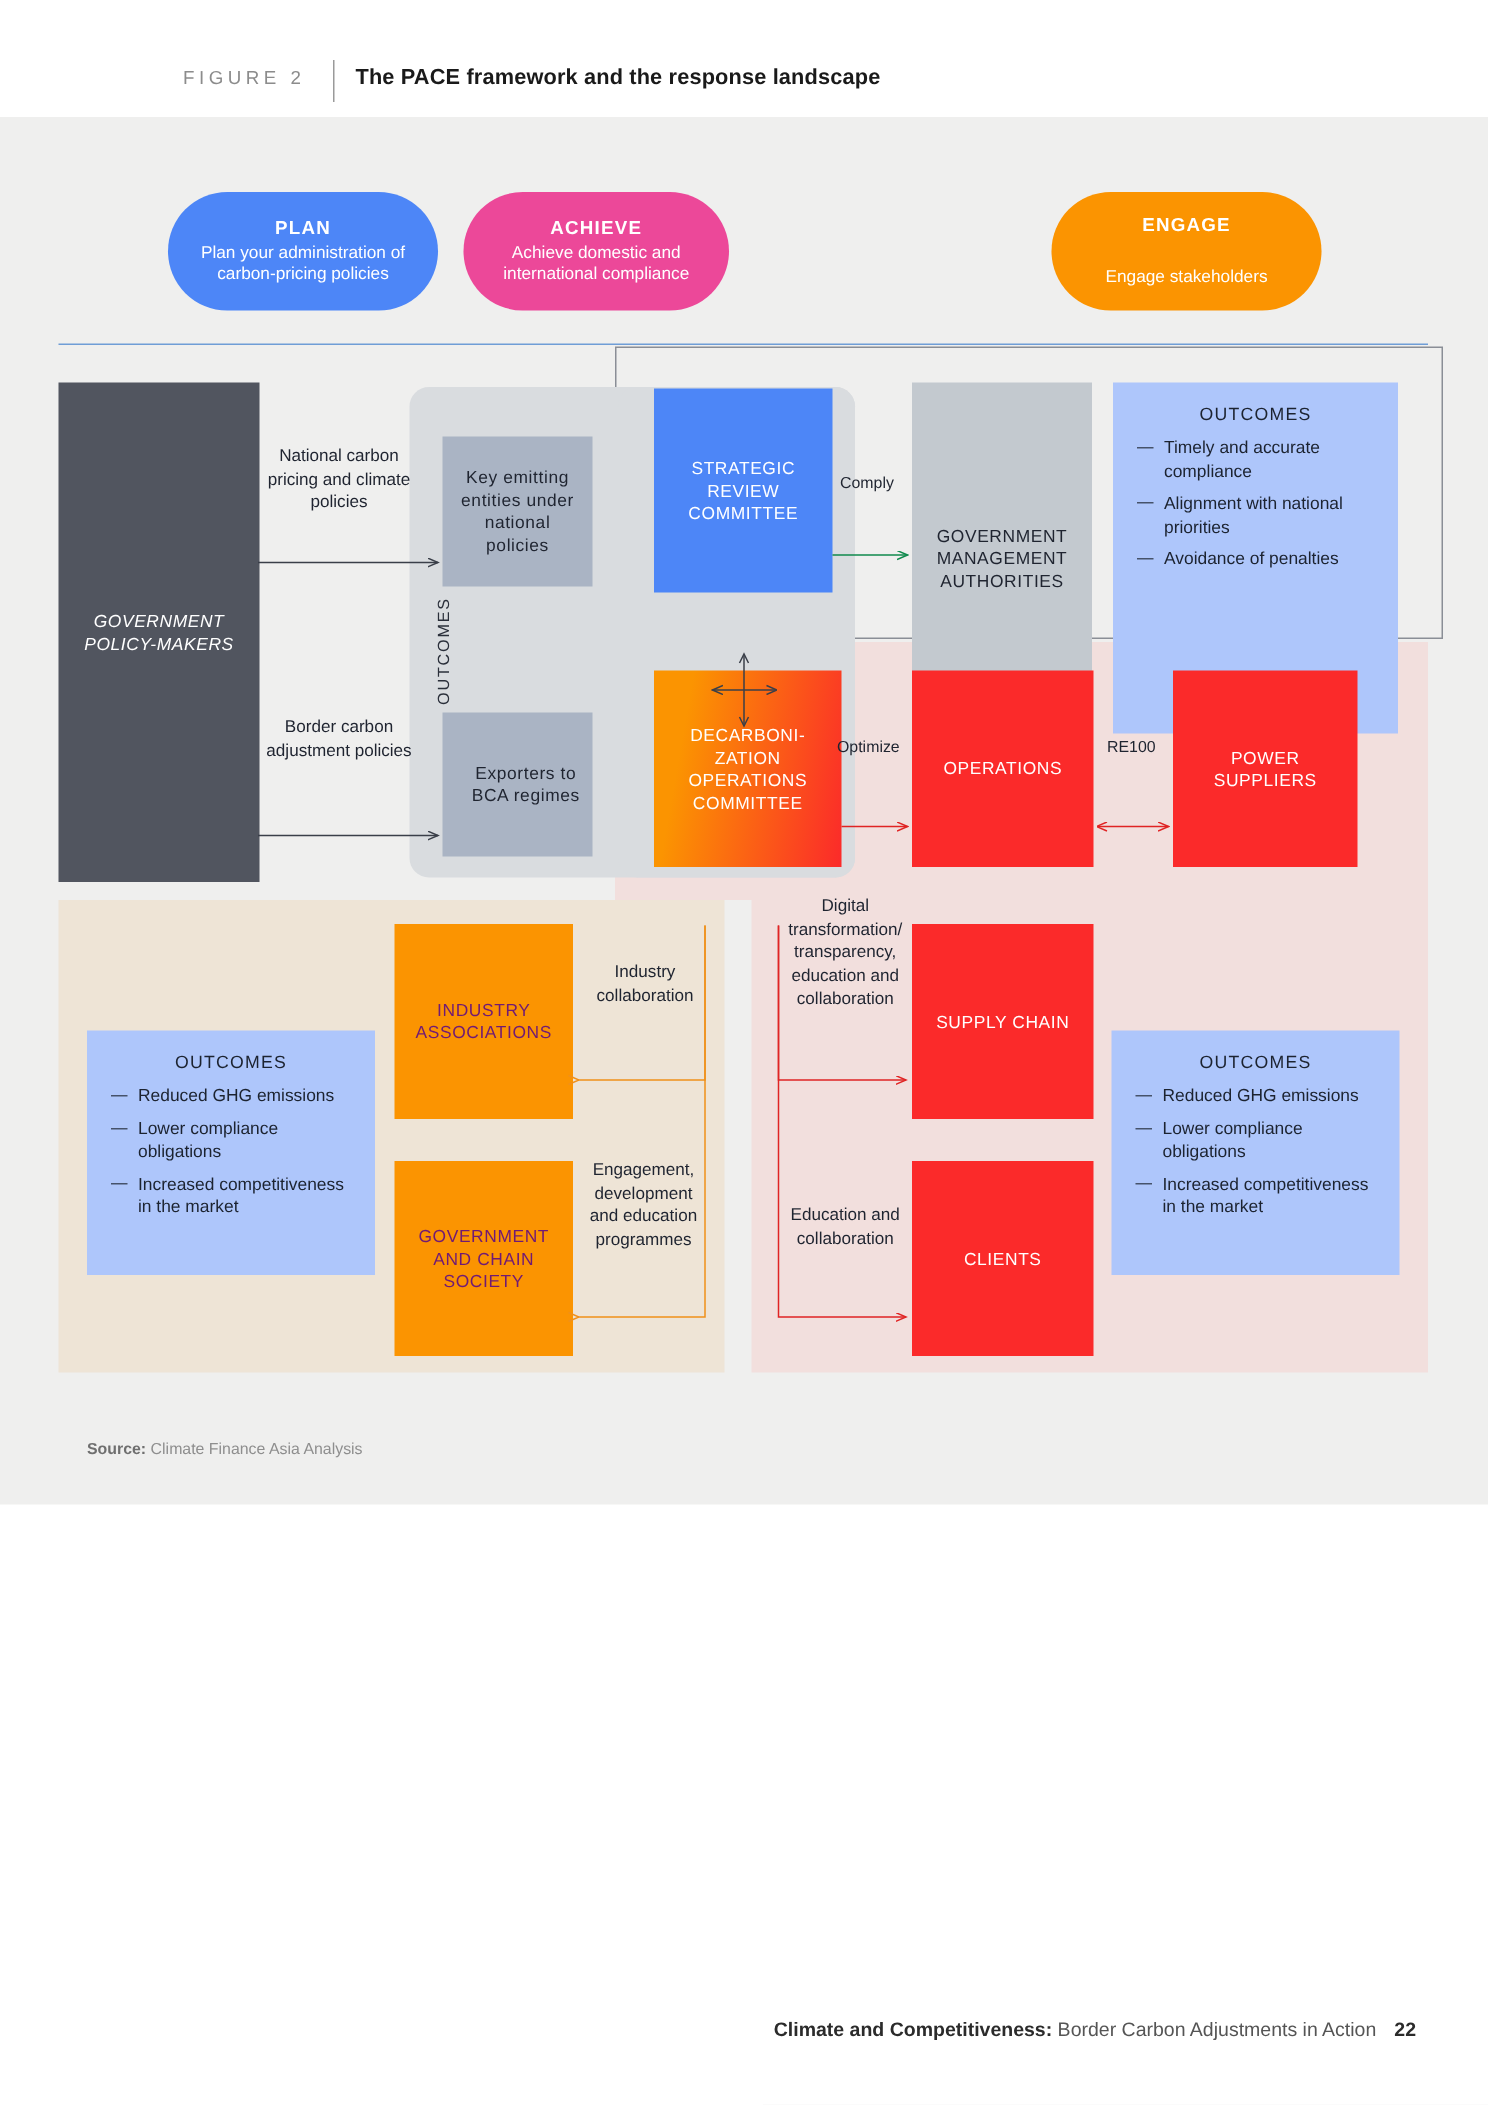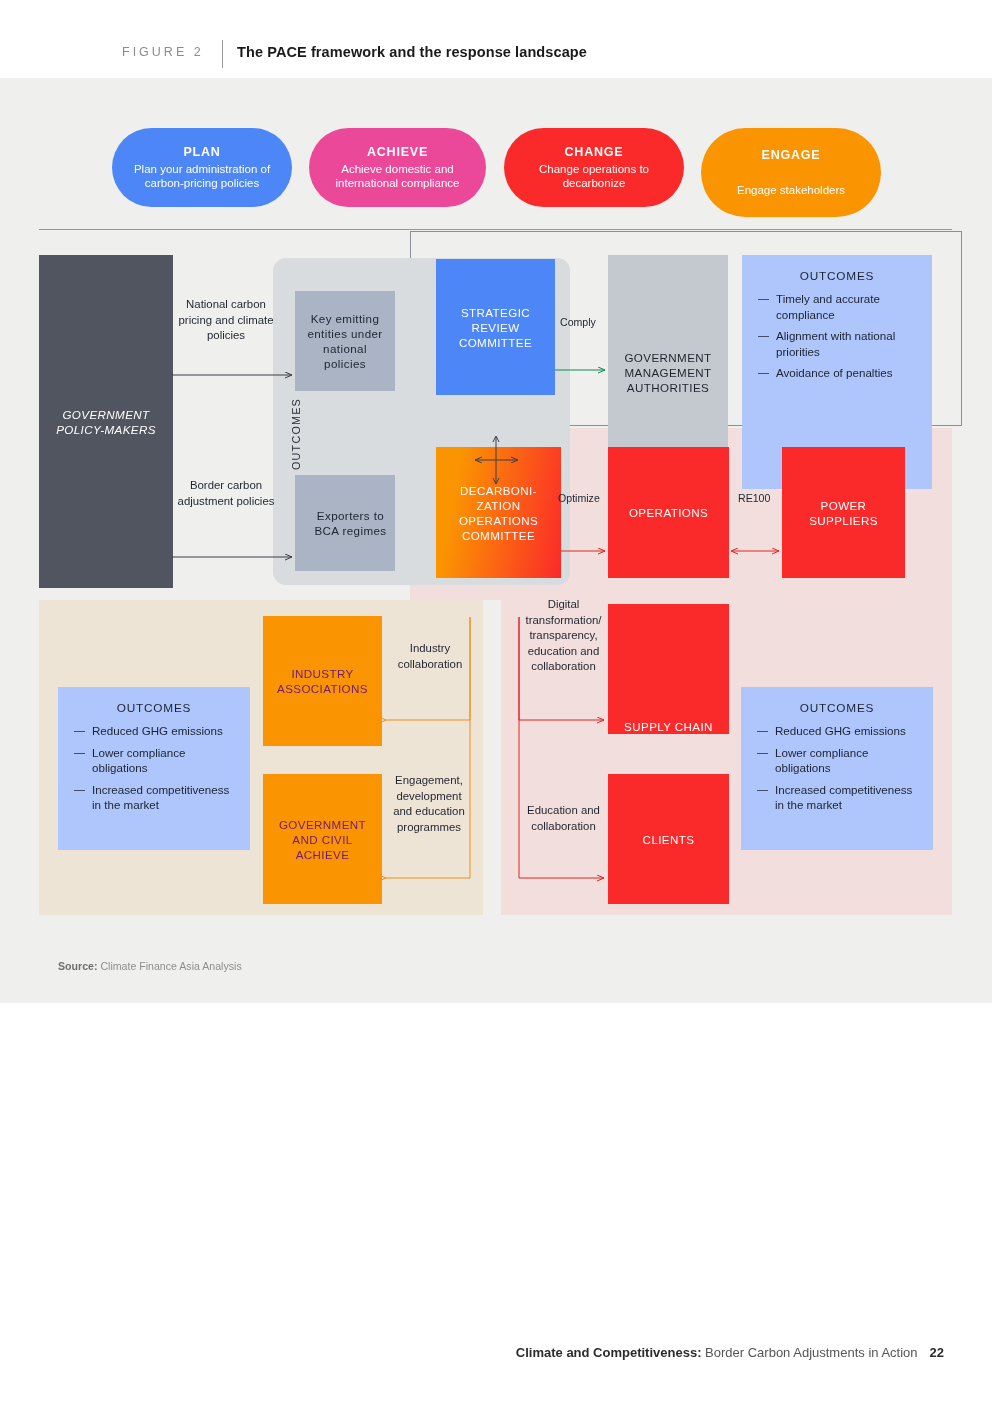--- a/index.html
+++ b/index.html
@@ -111,25 +111,21 @@
   <div class="canvas">
 
     <div class="pill" style="left:112px; top:50px; width:180px; height:79px; background:#4d86f7;">
       <div class="ttl">PLAN</div>
       <div class="sub" style="width:160px;">Plan your administration of carbon-pricing policies</div>
     </div>
     <div class="pill" style="left:309px; top:50px; width:177px; height:79px; background:#ec4899;">
       <div class="ttl">ACHIEVE</div>
       <div class="sub" style="width:150px;">Achieve domestic and international compliance</div>
     </div>
-    <div class="pill" style="left:504px; top:50px; width:180px; height:79px; background:#fb2a2a;">
-      <div class="ttl">CHANGE</div>
-      <div class="sub" style="width:150px;">Change operations to decarbonize</div>
-    </div>
-    <div class="pill" style="left:701px; top:50px; width:180px; height:89px; background:#fb9401;gap:18px;">
+    <div class="pill" style="left:701px; top:50px; width:180px; height:79px; background:#fb9401;gap:18px;">
       <div class="ttl">ENGAGE</div>
       <div class="sub" style="width:168px;">Engage stakeholders</div>
     </div>
 
     <div class="blue-divider" style="top:151px;"></div>
 
     <div class="beige-panel" style="top:522px;"></div>
     <div class="pink-panel" style="top:522px;"></div>
     <div class="beige-strip" style="top:350px;"></div>
     <div class="pink-panel-top" style="top:350px;"></div>
@@ -184,24 +180,24 @@
 
     <div class="box red-box" style="left:608px; top:369px; width:121px; height:131px;">
       <div class="lbl" style="width:110px;">OPERATIONS</div>
     </div>
 
     <div class="box orange-box" style="left:263px; top:538px; width:119px; height:130px;">
       <div class="lbl" style="width:104px;">INDUSTRY ASSOCIATIONS</div>
     </div>
 
     <div class="box orange-box" style="left:263px; top:696px; width:119px; height:130px;">
-      <div class="lbl" style="width:104px;">GOVERNMENT AND CIVIL ACHIEVE</div>
-    </div>
-
-    <div class="box red-box" style="left:608px; top:526px; width:121px; height:130px;align-items:flex-end;">
+      <div class="lbl" style="width:104px;">GOVERNMENT AND CHAIN SOCIETY</div>
+    </div>
+
+    <div class="box red-box" style="left:608px; top:538px; width:121px; height:130px;">
       <div class="lbl" style="width:112px;">SUPPLY CHAIN</div>
     </div>
 
     <div class="box red-box" style="left:608px; top:696px; width:121px; height:130px;">
       <div class="lbl" style="width:112px;">CLIENTS</div>
     </div>
 
     <div class="outcomes" style="left:58px; top:609px; width:192px; height:163px;">
       <div class="oc-title">OUTCOMES</div>
       <ul>

